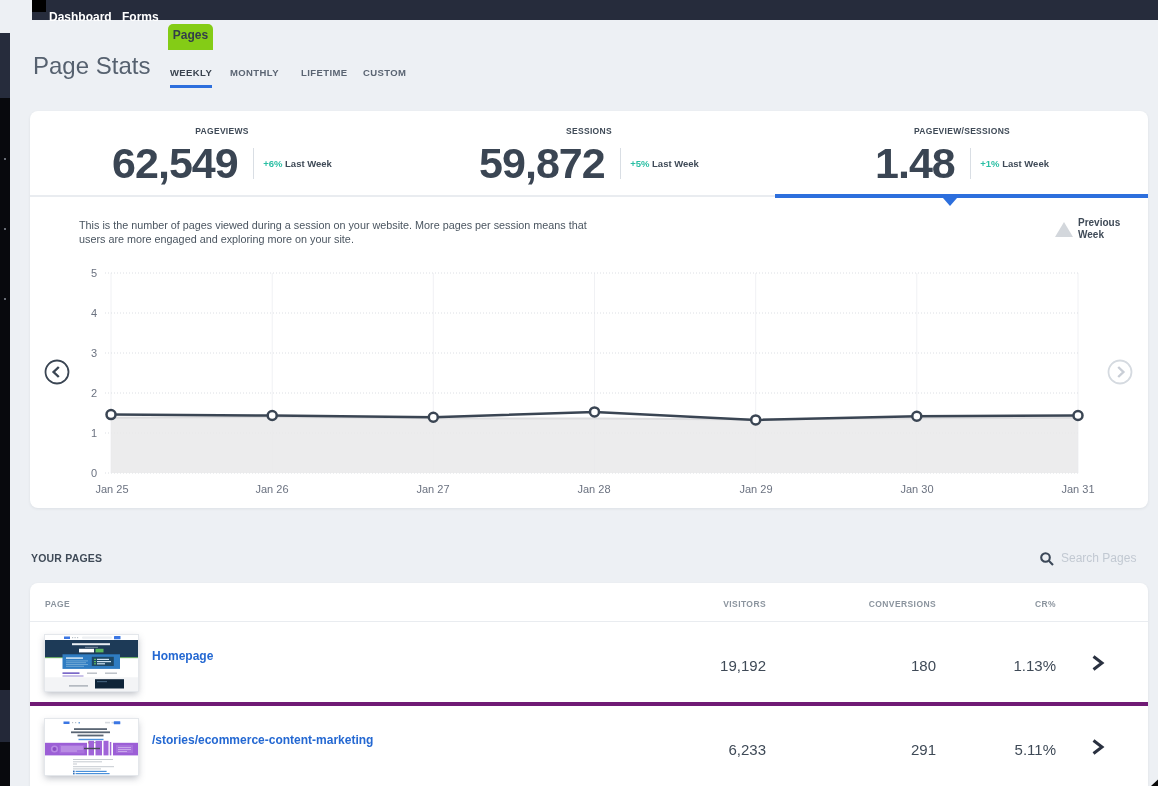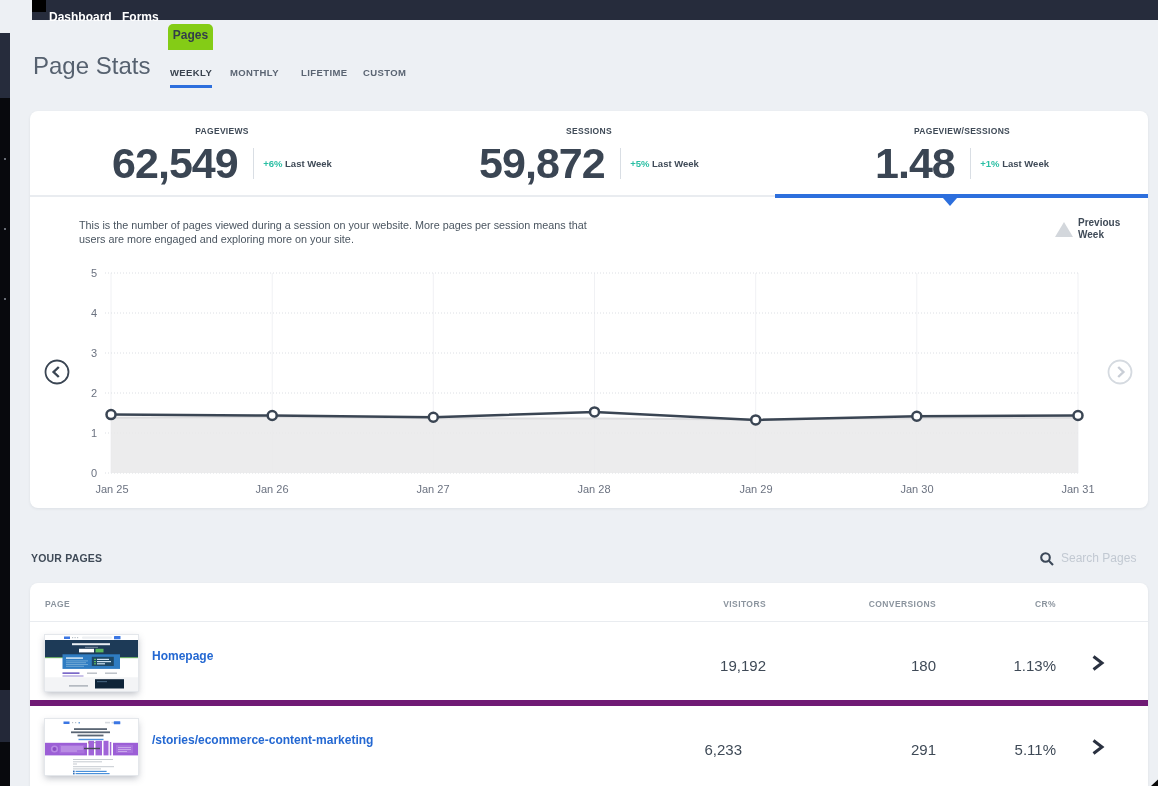--- a/index.html
+++ b/index.html
@@ -49,21 +49,21 @@
 #rightarrow { left:1107px; top:359px; }
 
 
 .yp-title { position:absolute; left:31px; top:552px; font-size:10.5px; font-weight:bold; letter-spacing:0.2px; color:#3F4A57; }
 .search { position:absolute; left:1061px; top:551px; font-size:12px; color:#C2C9D2; }
 
 #tablecard { left:30px; top:583px; width:1118px; height:203px; border-radius:8px 8px 0 0; }
 .thead { position:absolute; left:0; top:0; width:1118px; height:39px; border-bottom:1px solid #E9ECF0; }
 .th { position:absolute; top:16px; font-size:8.5px; font-weight:bold; letter-spacing:0.4px; color:#8B949E; }
 .row { position:absolute; left:0; width:1118px; height:84px; }
-.row1 { top:39px; border-bottom:6px solid #701a75; }
+.row1 { top:39px; border-bottom:4px solid #701a75; }
 .row2 { top:123px; }
 .thumb { position:absolute; left:15px; top:13px; width:93px; height:56px; background:#fff; box-shadow:0 0 0 1px #E4E7EB, 0 3px 7px rgba(60,70,90,0.35); overflow:hidden; }
 .pagelink { position:absolute; left:122px; font-size:12px; font-weight:bold; color:#2468D2; }
 .num { position:absolute; font-size:15px; color:#3F4A57; text-align:right; }
 </style>
 </head>
 <body>
 
 <div class="nav">
   <div class="black"></div>
@@ -285,21 +285,21 @@
 <rect x="28" y="42.3" width="29" height="1" fill="#c5cad0"></rect>
 <rect x="28" y="44.5" width="4" height="1" fill="#c5cad0"></rect>
 <rect x="28" y="47.2" width="41" height="1" fill="#c5cad0"></rect>
 <rect x="28" y="49.4" width="28" height="1" fill="#c5cad0"></rect>
 <rect x="28" y="51.6" width="1.6" height="1.6" fill="#2f6fba"></rect>
           <rect x="30.6" y="51.8" width="31" height="1.2" fill="#4a90d9"></rect>
 <rect x="28" y="53.8" width="1.6" height="1.6" fill="#2f6fba"></rect>
           <rect x="30.6" y="54" width="34" height="1.2" fill="#4a90d9"></rect>
 </svg></div>
     <div class="pagelink" style="top:27px;">/stories/ecommerce-content-marketing</div>
-    <div class="num" style="left:622px; top:35px; width:90px;">6,233</div>
+    <div class="num" style="left:646px; top:35px; width:90px;">6,233</div>
     <div class="num" style="left:816px; top:35px; width:90px;">291</div>
     <div class="num" style="left:946px; top:35px; width:80px;">5.11%</div>
     <svg class="chevron" style="position:absolute;left:1059px;top:33px;" width="16" height="16" viewBox="0 0 16 16">
         <path d="M4.5,1.5 L13,8 L4.5,14.5" fill="none" stroke="#2A3140" stroke-width="3"></path>
       </svg>
   </div>
 </div>
 
 <svg style="position:absolute;left:1150px;top:779px;" width="8" height="7" viewBox="0 0 8 7">
     <path d="M8,0.5 L8,7 L1,7 Z" fill="#0a0a0a"></path>

